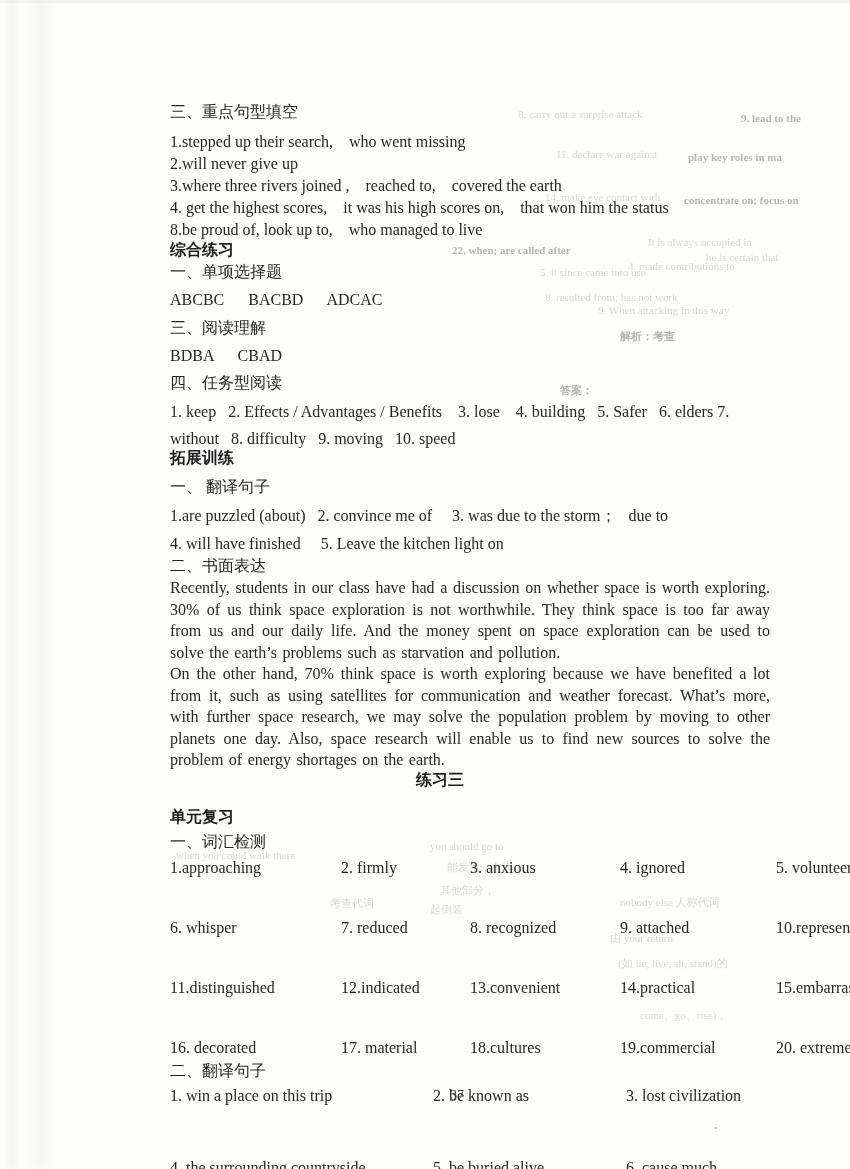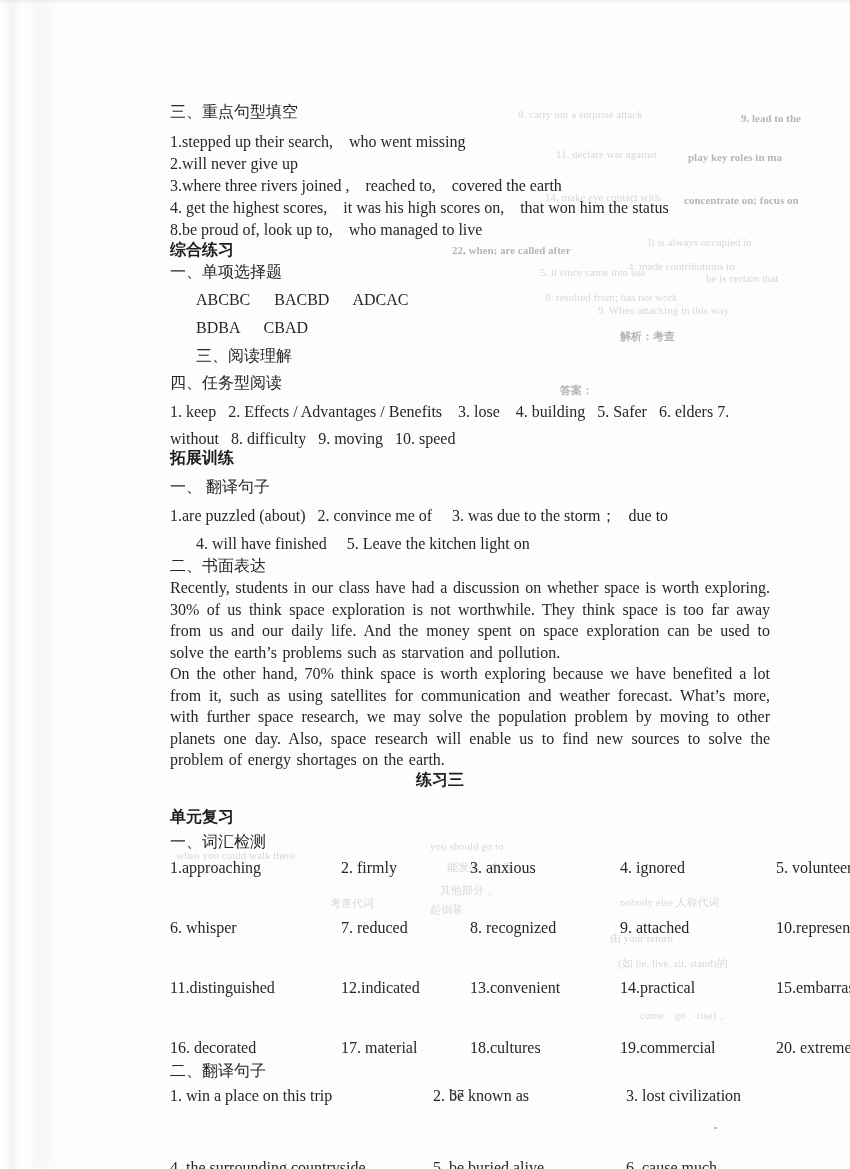--- a/index.html
+++ b/index.html
@@ -19,40 +19,40 @@
   .page-text{
     position:absolute;left:170px;top:101px;width:600px;
     font-size:16px;line-height:22px;
   }
   .line{white-space:pre-wrap;}
   .nowrap{white-space:pre;}
   .bold{font-weight:bold;color:#1c1c1c;}
   .essay{text-align:justify;line-height:21.5px;word-spacing:1.5px;}
   .center-title{text-align:center;padding-right:60px;}
   .mtn3{margin-top:-3px;} .mtn2{margin-top:-2px;} .mt2{margin-top:2px;gap:48px;} .mt3{margin-top:3px;}
-  .mt5{margin-top:5px;} .mt6{margin-top:6px;margin-left:26px;} .mt7{margin-top:7px;}
+  .mt5{margin-top:5px;} .mt6{margin-top:6px;} .mt7{margin-top:7px;}
   .mt8{margin-top:8px;} .mt15{margin-top:15px;}
 
   .vocab-grid{display:grid;grid-template-columns:135px 93px 114px 120px 1fr;line-height:24px;gap:36px;}
   .phrase-grid{display:grid;grid-template-columns:215px 145px 1fr;line-height:24px;}
 
   .page-num{position:absolute;left:450px;top:1088px;font-size:14px;color:#3a3a3a;}
 
   
   .ghost{
     position:absolute;font-size:11px;line-height:20px;white-space:pre;
     color:#404040;opacity:.20;filter:blur(.5px);pointer-events:none;
   }
   .ghost.strong{opacity:.38;font-weight:bold;}
   .g0{left:518px;top:104px;} .g1{left:700px;top:108px;margin-left:41px;}
   .g2{left:556px;top:144px;} .g3{left:688px;top:147px;}
   .g4{left:545px;top:187px;} .g5{left:684px;top:190px;}
   .g6{left:452px;top:240px;} .g7{left:648px;top:232px;}
   .g8{left:628px;top:256px;} .g9{left:540px;top:262px;}
-  .g10{left:706px;top:268px;} .g11{left:545px;top:287px;}
+  .g10{left:706px;top:247px;} .g11{left:545px;top:287px;}
   .g12{left:598px;top:300px;} .g13{left:620px;top:326px;}
   .g14{left:560px;top:380px;} .g15{left:176px;top:845px;}
   .g16{left:430px;top:836px;} .g17{left:447px;top:857px;}
   .g18{left:440px;top:880px;} .g19{left:430px;top:899px;}
   .g20{left:330px;top:893px;} .g21{left:620px;top:892px;}
   .g22{left:610px;top:928px;} .g23{left:618px;top:953px;}
   .g24{left:640px;top:1005px;}
 </style>
 </head>
 <body>
@@ -93,22 +93,22 @@
   <div class="line">三、重点句型填空</div>
   <div class="line mt8">1.stepped up their search,    who went missing</div>
   <div class="line">2.will never give up</div>
   <div class="line">3.where three rivers joined ,    reached to,    covered the earth</div>
   <div class="line">4. get the highest scores,    it was his high scores on,    that won him the status</div>
   <div class="line">8.be proud of, look up to,    who managed to live</div>
 
   <div class="line bold mtn2">综合练习</div>
   <div class="line">一、单项选择题</div>
   <div class="line mt6">ABCBC      BACBD      ADCAC</div>
+  <div class="line mt6">三、阅读理解</div>
   <div class="line mt6">BDBA      CBAD</div>
-  <div class="line mt6">三、阅读理解</div>
   <div class="line mt5">四、任务型阅读</div>
   <div class="line nowrap mt7">1. keep   2. Effects / Advantages / Benefits    3. lose    4. building   5. Safer   6. elders 7.</div>
   <div class="line mt5">without   8. difficulty   9. moving   10. speed</div>
 
   <div class="line bold mtn3">拓展训练</div>
   <div class="line mt7">一、 翻译句子</div>
   <div class="line mt7">1.are puzzled (about)   2. convince me of     3. was due to the storm；   due to</div>
   <div class="line mt6">4. will have finished     5. Leave the kitchen light on</div>
   <div class="line">二、书面表达</div>
   <p class="essay" style="margin:0">Recently, students in our class have had a discussion on whether space is worth exploring. 30% of us think space exploration is not worthwhile. They think space is too far away from us and our daily life. And the money spent on space exploration can be used to solve the earth’s problems such as starvation and pollution.</p>

